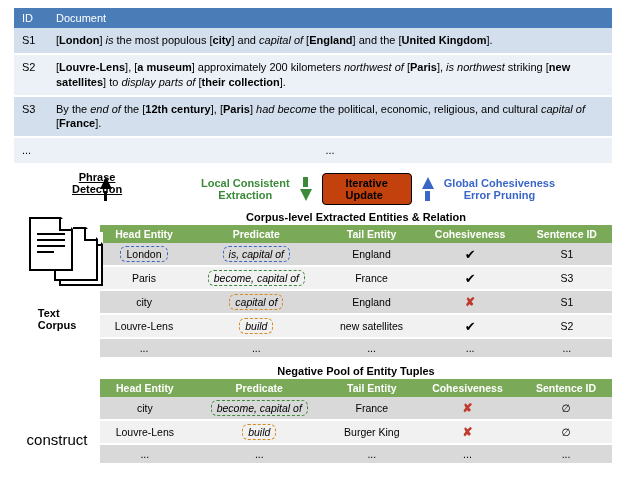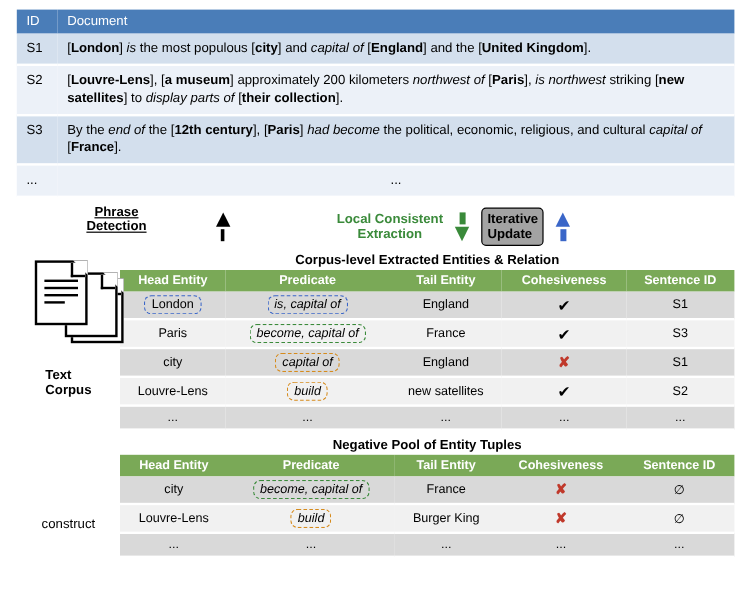--- a/index.html
+++ b/index.html
@@ -41,22 +41,22 @@
     align-items: center;
     justify-content: center;
     gap: 10px;
     margin: 8px 0 6px 0;
     position: relative;
   }
   .label-phrase { position: absolute; left: 58px; top: -2px; font-weight: bold; color: #000; text-align: center; line-height: 1.1; text-decoration: underline; }
   .label-lce { color: #3a8a3a; font-weight: bold; text-align: center; line-height: 1.1; }
   .label-iter {
     border: 1.5px solid #000; border-radius: 4px;
-    padding: 3px 4px; font-weight: bold;
-    background: #a3a3a3;
+    padding: 3px 23px; font-weight: bold;
+    background: #c2410c;
   }
   .label-gce { color: #3a66c8; font-weight: bold; text-align: center; line-height: 1.1; }
 
   .arrow-up-black { width:0;height:0;border-left:6px solid transparent;border-right:6px solid transparent;border-bottom:12px solid #000;display:block;margin:0 auto 2px auto; }
   .arrow-stem-black { width:3px;height:10px;background:#000;margin:0 auto; }
   .arrow-down-green { width:0;height:0;border-left:6px solid transparent;border-right:6px solid transparent;border-top:12px solid #3a8a3a;display:block;margin:2px auto 0 auto; }
   .arrow-stem-green { width:5px;height:10px;background:#3a8a3a;margin:0 auto; }
   .arrow-up-blue { width:0;height:0;border-left:6px solid transparent;border-right:6px solid transparent;border-bottom:12px solid #3a66c8;display:block;margin:0 auto 2px auto; }
   .arrow-stem-blue { width:5px;height:10px;background:#3a66c8;margin:0 auto; }
 
@@ -94,21 +94,21 @@
     top: 0; right: 0;
     width: 10px; height: 10px;
     border-left: 2px solid #000;
     border-bottom: 2px solid #000;
     background: #fff;
   }
   .doc-lines { position: absolute; top: 14px; left: 6px; right: 6px; }
   .doc-lines span { display:block; height:2px; background:#000; margin-bottom:4px; }
   .doc-lines span.short { width: 60%; }
   .textcorpus { font-weight: bold; text-align: left; font-size: 11px; margin-top: 20px; }
-  .construct-label { font-size: 11px; text-align: center; margin-top: 100px; }
+  .construct-label { font-size: 15px; text-align: center; margin-top: 100px; }
 
   .rightcol { flex: 1; }
   .tbl-title { font-weight: bold; text-align: center; font-size: 11px; margin-bottom: 2px; }
   .data-table { width: 100%; border-collapse: collapse; margin-bottom: 6px; }
   .data-table th {
     background: #7aa957;
     color: #fff;
     font-weight: bold;
     padding: 3px 6px;
     font-size: 10.5px;
@@ -181,20 +181,23 @@
     <div style="text-align:center;">
       <div class="arrow-stem-green"></div>
       <span class="arrow-down-green"></span>
     </div>
     <div class="label-iter">
       <div>Iterative<br>Update</div>
     </div>
     <div style="text-align:center;">
       <span class="arrow-up-blue"></span>
       <div class="arrow-stem-blue"></div>
+    </div>
+    <div class="label-gce">
+      <div>Global Cohesiveness<br>Error Pruning</div>
     </div>
   </div>
 
   <div class="lower">
     <div class="leftcol">
       <div style="position:relative; width:56px; height:70px;">
         <div class="doc-icon shadow2"></div>
         <div class="doc-icon shadow1"></div>
         <div class="doc-icon front">
           <div class="doc-lines">

